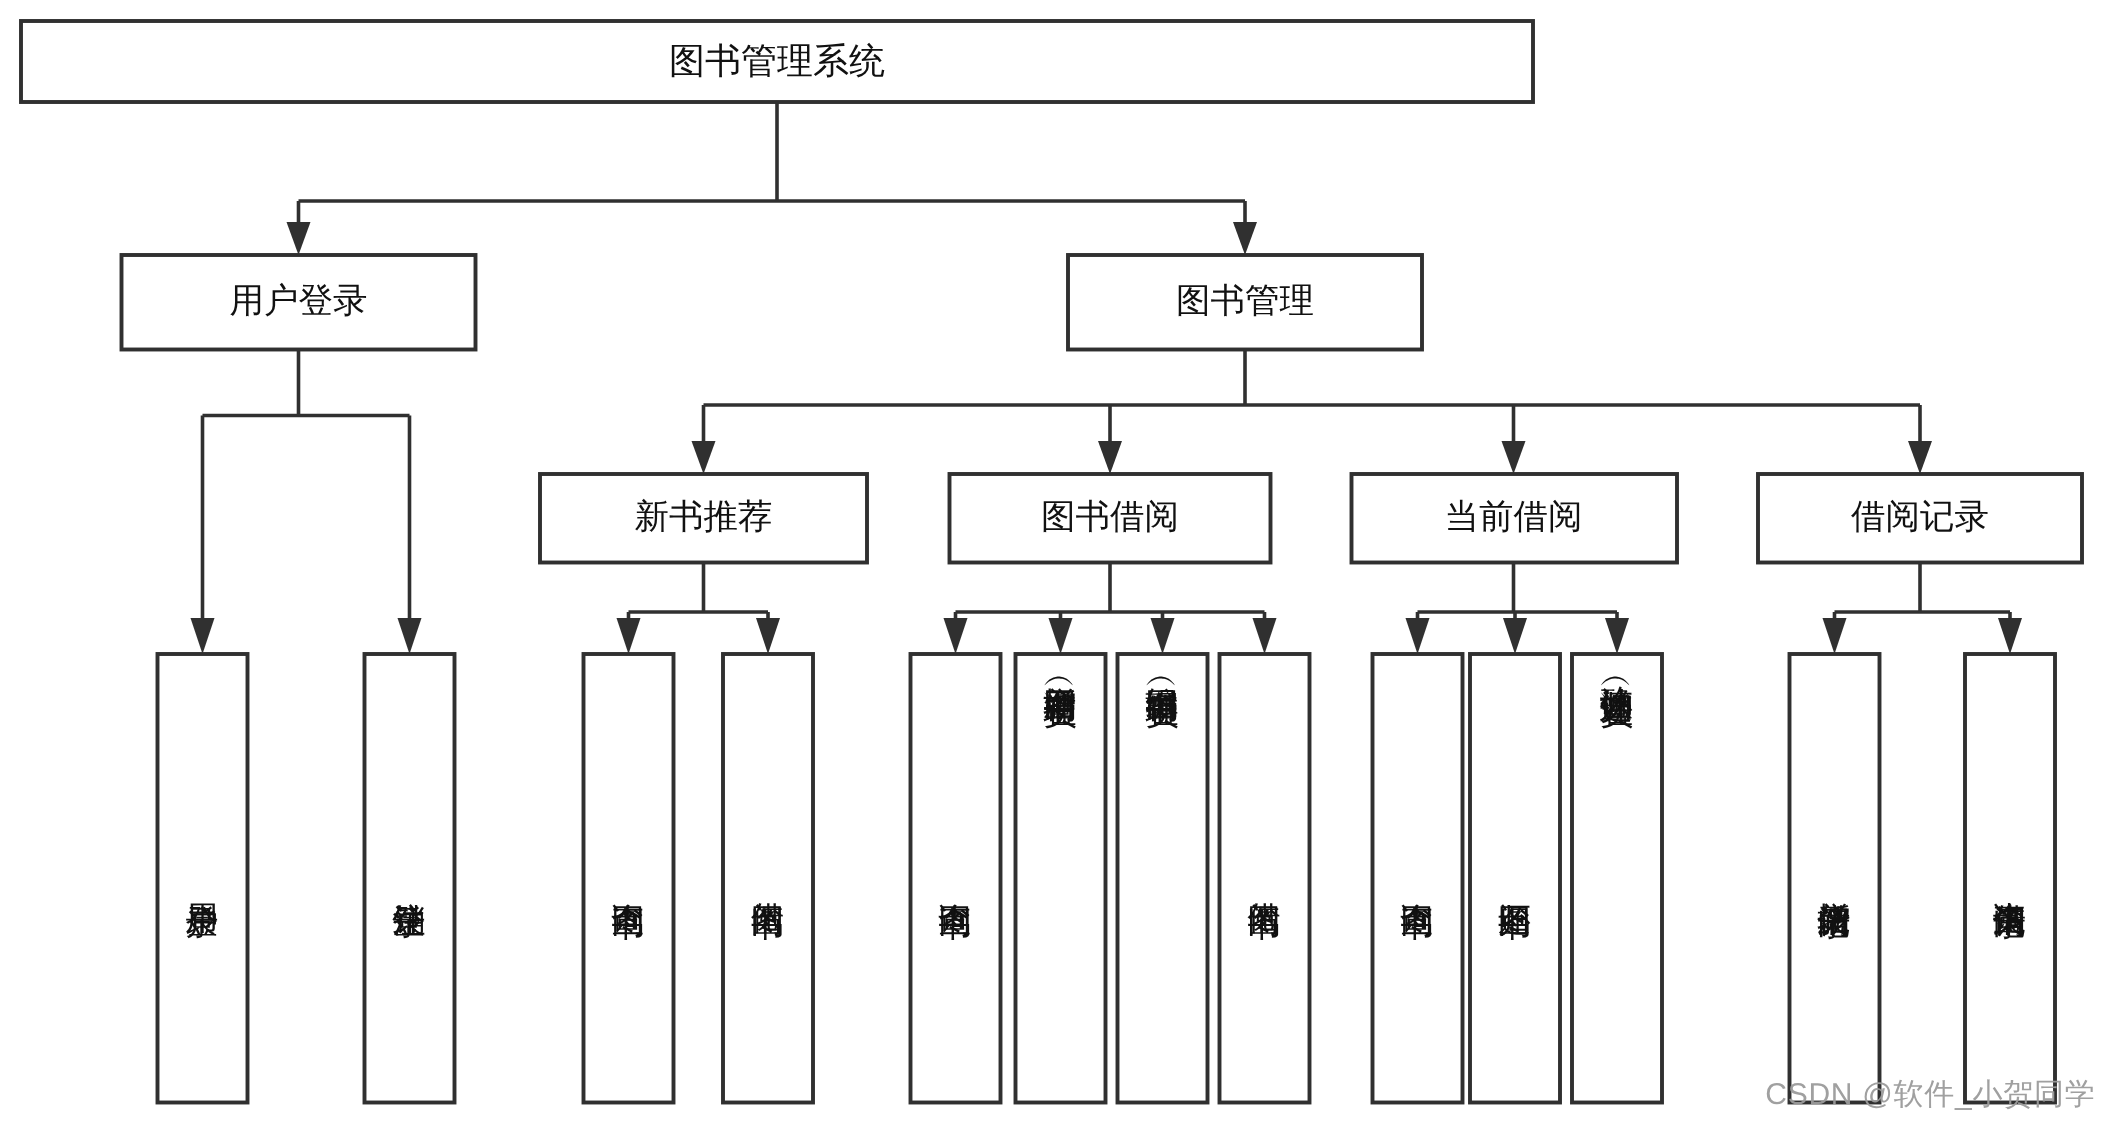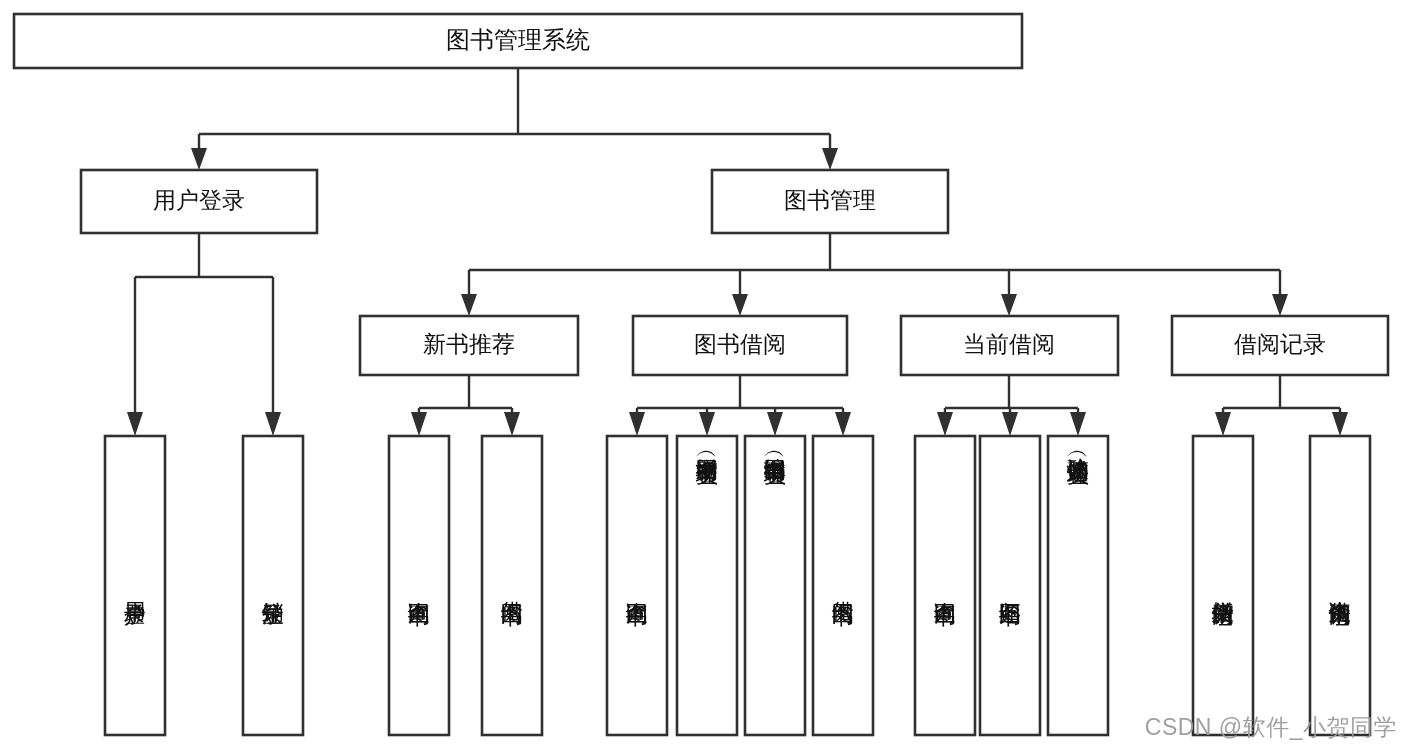--- a/index.html
+++ b/index.html
@@ -71,21 +71,21 @@
     line-height: 1.06;
     color: #111111;
     letter-spacing: 1px;
     white-space: nowrap;
   }
   .watermark {
     position: absolute;
     right: 8px;
     bottom: 4px;
     font-family: "Liberation Sans", "DejaVu Sans", sans-serif;
-    font-size: 23px;
+    font-size: 20px;
     color: #9b9b9b;
     opacity: 0.95;
     letter-spacing: 0.5px;
     pointer-events: none;
     user-select: none;
   }
 </style>
 </head>
 <body>
 

